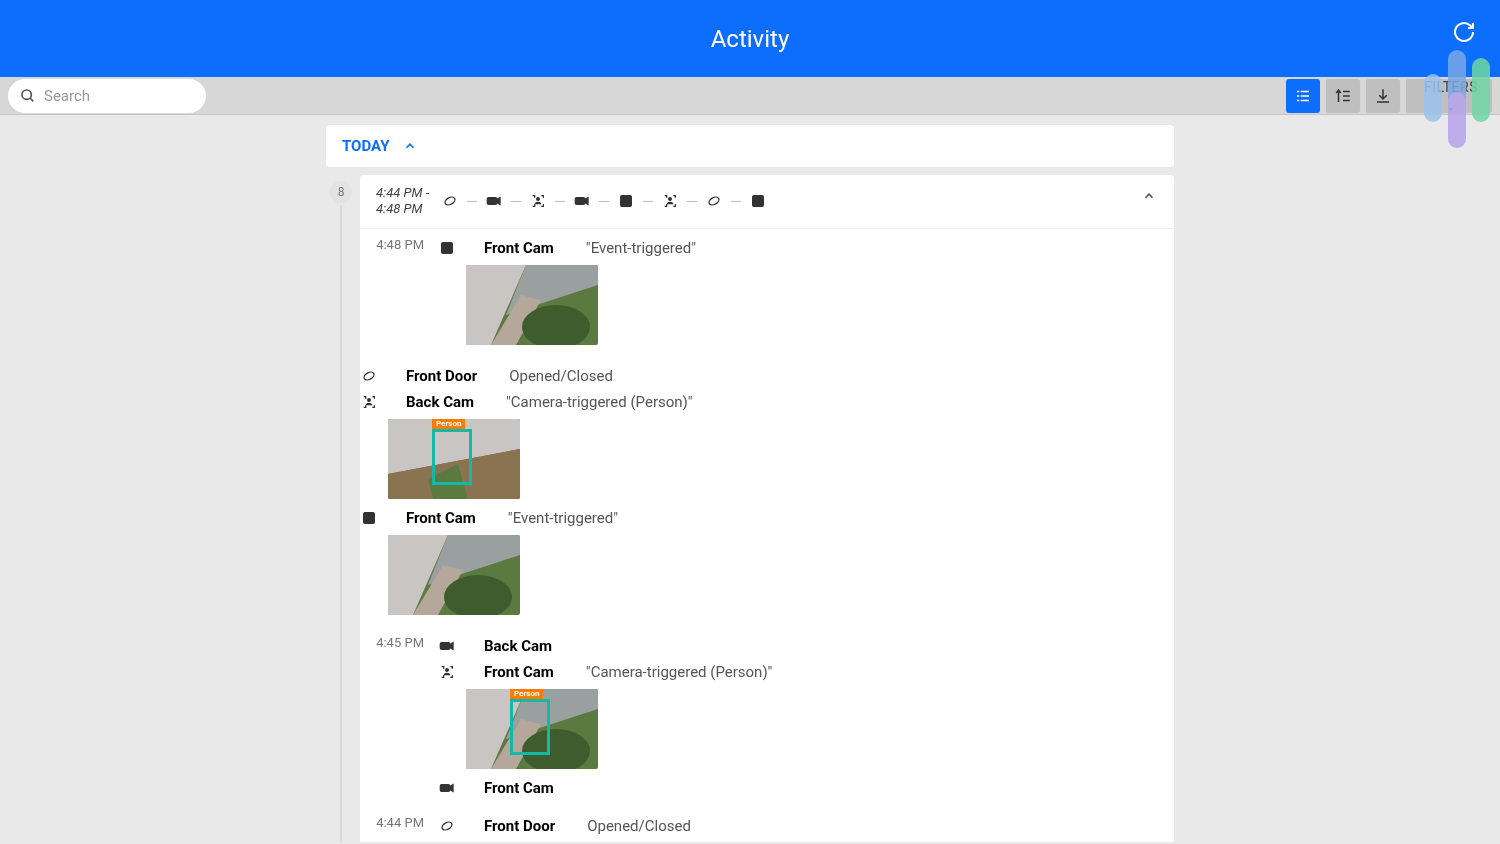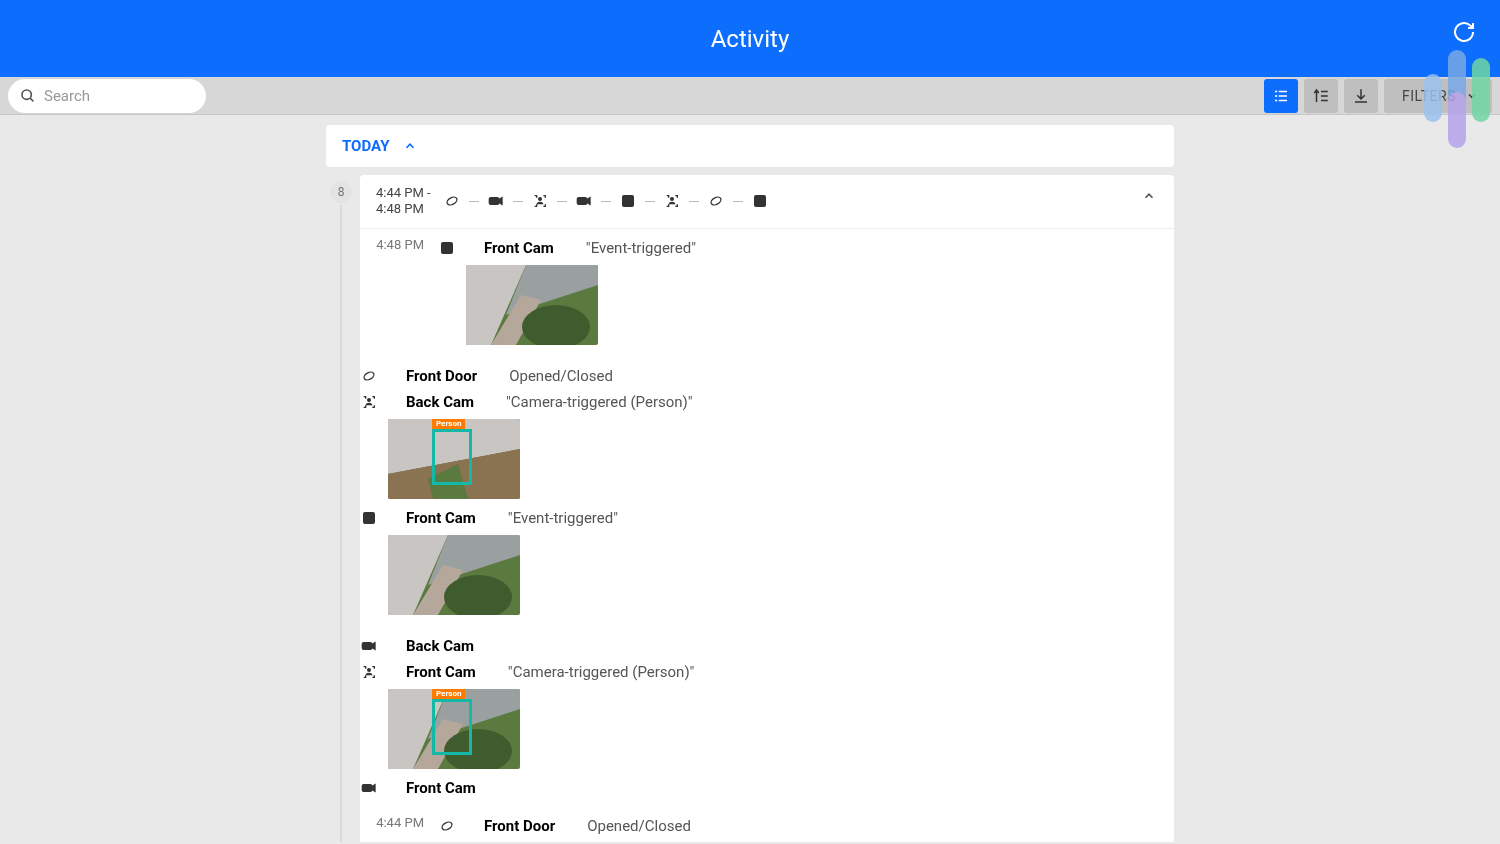--- a/index.html
+++ b/index.html
@@ -9,32 +9,32 @@
 .refresh-icon { position:absolute; right:24px; top:20px; width:24px; height:24px; cursor:pointer; }
 .toolbar { background:#d7d7d7; height:38px; display:flex; align-items:center; padding:0 8px; border-bottom:1px solid #c6c6c6; }
 .search-wrap { background:#fff; border-radius:18px; height:34px; width:198px; display:flex; align-items:center; padding:0 12px; }
 .search-wrap svg { flex-shrink:0; }
 .search-input { border:none; outline:none; background:transparent; margin-left:8px; font-size:15px; width:100%; color:#444; }
 .search-input::placeholder { color:#999; }
 .toolbar-right { margin-left:auto; display:flex; gap:6px; align-items:center; }
 .tool-btn { background:#bfbfbf; border:none; height:34px; min-width:34px; display:flex; align-items:center; justify-content:center; cursor:pointer; border-radius:3px; padding:0 8px; }
 .tool-btn.active { background:#0d6efd; }
 .tool-btn.active svg path, .tool-btn.active svg line { stroke:#fff; }
-.filters-btn { background:#bfbfbf; border:none; height:34px; padding:0 14px 0 18px; display:flex; align-items:center; gap:10px; cursor:pointer; border-radius:3px; color:#444; font-size:14px; letter-spacing:0.5px; }
+.filters-btn { background:#bfbfbf; border:none; height:34px; padding:0 14px 0 18px; display:flex; align-items:center; gap:10px; cursor:pointer; border-radius:3px; color:#444; font-size:14px; letter-spacing:0.5px;flex-direction:column; }
 .content { display:flex; justify-content:center; padding-top:10px; height:calc(844px - 117px); overflow-y:auto; }
 .panel { width:848px; }
 .day-header { background:#fff; border-radius:4px; padding:12px 16px; display:flex; align-items:center; gap:14px; margin-bottom:8px; }
 .day-label { color:#0d6efd; font-weight:700; font-size:15px; }
 .chev-up { width:14px; height:14px; }
 .timeline { display:flex; }
 .time-gutter { width:34px; position:relative; }
 .badge8 { position:absolute; top:6px; left:4px; width:22px; height:22px; border-radius:11px; background:#e3e3e3; color:#777; font-size:12px; display:flex; align-items:center; justify-content:center; }
 .vline { position:absolute; left:14px; top:30px; width:2px; height:2000px; background:#d9d9d9; }
 .events { flex:1; background:#fff; border-radius:4px; }
-.summary { padding:10px 16px; display:flex; align-items:center; gap:12px; border-bottom:1px solid #eee; position:relative; }
+.summary { padding:10px 16px; display:flex; align-items:center; gap:12px; border-bottom:1px solid #eee; position:relative;font-style:italic; }
 .summary-time { font-size:13px; color:#444; line-height:1.25; }
 .icon-row { display:flex; align-items:center; gap:8px; }
 .icon-row .dash { width:10px; height:1px; background:#bbb; }
 .collapse-chev { position:absolute; right:18px; top:14px; cursor:pointer; }
 .row { display:flex; padding:6px 16px 6px 0; }
 .row-time { width:78px; flex-shrink:0; text-align:right; font-size:13px; color:#777; padding-right:14px; padding-top:2px; }
 .row-body { flex:1; }
 .evt { display:flex; align-items:center; gap:28px; padding:4px 0;text-align:center; }
 .evt-icon { width:18px; height:18px; flex-shrink:0; display:flex; align-items:center; justify-content:center; }
 .evt-name { font-weight:700; font-size:15px; }
@@ -247,20 +247,21 @@
                     <rect width="132" height="80" fill="#5b7a3f"></rect>
                     <polygon points="0,0 60,0 25,80 0,80" fill="#c8c5c3"></polygon>
                     <polygon points="60,0 132,0 132,20 40,50" fill="#9aa0a0"></polygon>
                     <polygon points="25,80 55,30 75,35 50,80" fill="#b5a79a"></polygon>
                     <ellipse cx="90" cy="62" rx="34" ry="22" fill="#3f5c2e"></ellipse>
                   </svg>
                 </div>
               </div>
             </div>
             <div class="row">
+              <div class="row-time">4:45 PM</div>
               <div class="row-body">
                 <div class="evt">
                   <span class="evt-icon">
                     <svg width="16" height="16" viewBox="0 0 24 24" fill="none" stroke="#333" stroke-width="2">
                       <rect x="2" y="7" width="14" height="10" rx="2" fill="#333"></rect>
                       <path d="M16 10l5-3v10l-5-3z" fill="#333"></path>
                     </svg>
                   </span>
                   <span class="evt-name">Back Cam</span>
                 </div>

